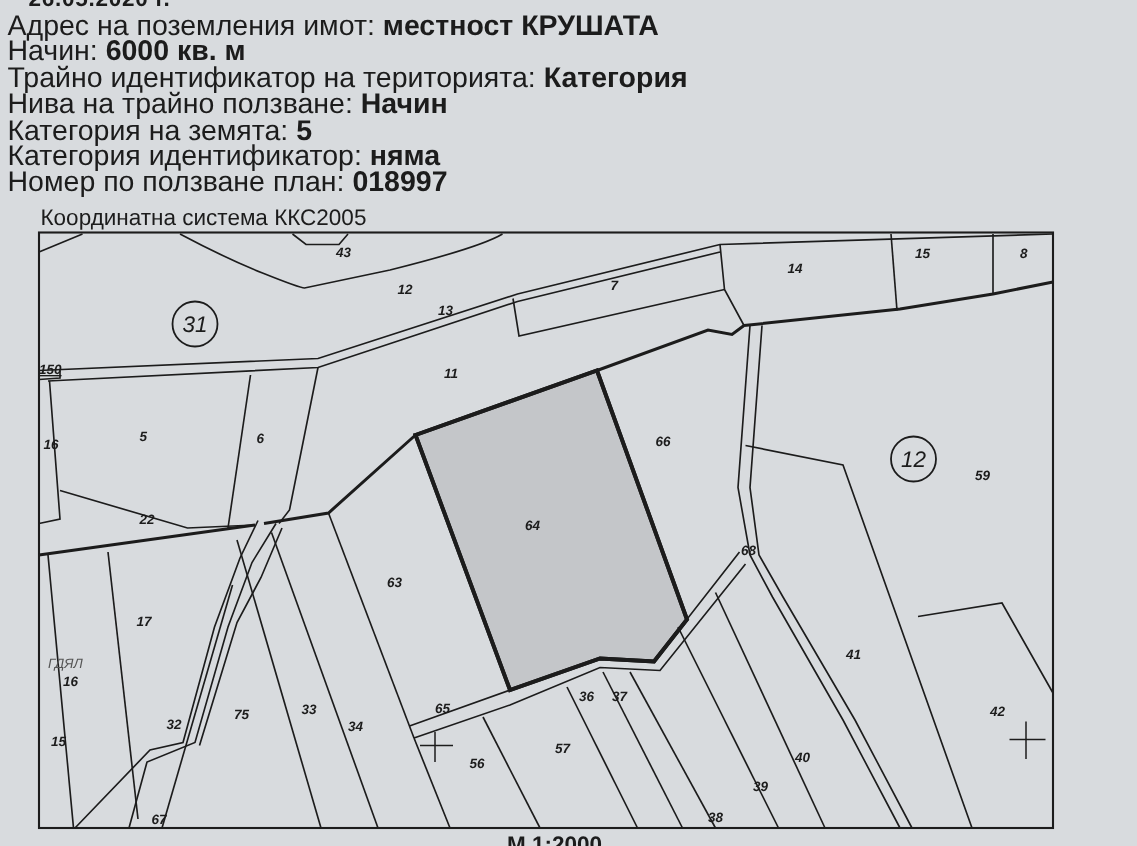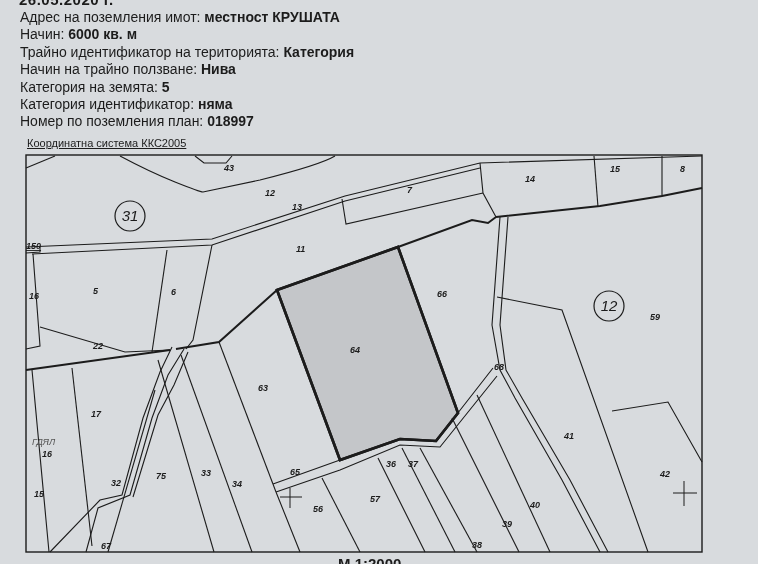--- a/index.html
+++ b/index.html
@@ -5,45 +5,45 @@
   html, body { margin:0; padding:0; }
   body {
     width:758px; height:564px; overflow:hidden; position:relative;
     background:#d8dbde;
     font-family:"Liberation Sans", sans-serif;
     color:#1c1c1c;
   }
   .date-line {
     position:absolute; left:19px; top:-9px; font-size:15px; font-weight:bold; letter-spacing:0.5px;
   }
-  .info { position:absolute; left:20px; top:9px; font-size:14px; line-height:17.4px; }
+  .info { position:absolute; left:5px; top:9px; font-size:19px; line-height:17.4px; }
   .info .row { white-space:nowrap; }
   .info .val { font-weight:bold; }
-  .coord-label { position:absolute; left:27px; top:137px; font-size:11px;text-decoration:underline; }
+  .coord-label { position:absolute; left:27px; top:137px; font-size:15px; }
   .map { position:absolute; left:0; top:0; }
   .scale {
     position:absolute; left:338px; top:555px; font-size:15px; font-weight:bold;
   }
   svg text { font-family:"Liberation Sans", sans-serif; }
   .plabel { font-size:9px; font-style:italic; font-weight:bold; fill:#1c1c1c; }
   .zlabel { font-size:15px; font-style:italic; fill:#1c1c1c; }
 </style>
 </head>
 <body>
 
 <div class="date-line">26.05.2020 г.</div>
 
 <div class="info">
   <div class="row"><span>Адрес на поземления имот:</span> <span class="val">местност КРУШАТА</span></div>
   <div class="row"><span>Начин:</span> <span class="val">6000 кв. м</span></div>
   <div class="row"><span>Трайно идентификатор на територията:</span> <span class="val">Категория</span></div>
-  <div class="row"><span>Начин на трайно ползване:</span> <span class="val">Нива</span></div>
+  <div class="row"><span>Нива на трайно ползване:</span> <span class="val">Начин</span></div>
   <div class="row"><span>Категория на земята:</span> <span class="val">5</span></div>
   <div class="row"><span>Категория идентификатор:</span> <span class="val">няма</span></div>
-  <div class="row"><span>Номер по поземления план:</span> <span class="val">018997</span></div>
+  <div class="row"><span>Номер по ползване план:</span> <span class="val">018997</span></div>
 </div>
 
 <div class="coord-label">Координатна система ККС2005</div>
 
 <svg class="map" width="758" height="564" viewBox="0 0 758 564">
   <g stroke="#1c1c1c" fill="none" stroke-width="1.1">
 
     <path d="M277,290 L398,247 L458,413 L436,441 L400,439 L340,460 Z" fill="#c4c6c9" stroke="#1c1c1c" stroke-width="2.6"></path>
 
     <rect x="26" y="155" width="676" height="397" stroke-width="1.4"></rect>

